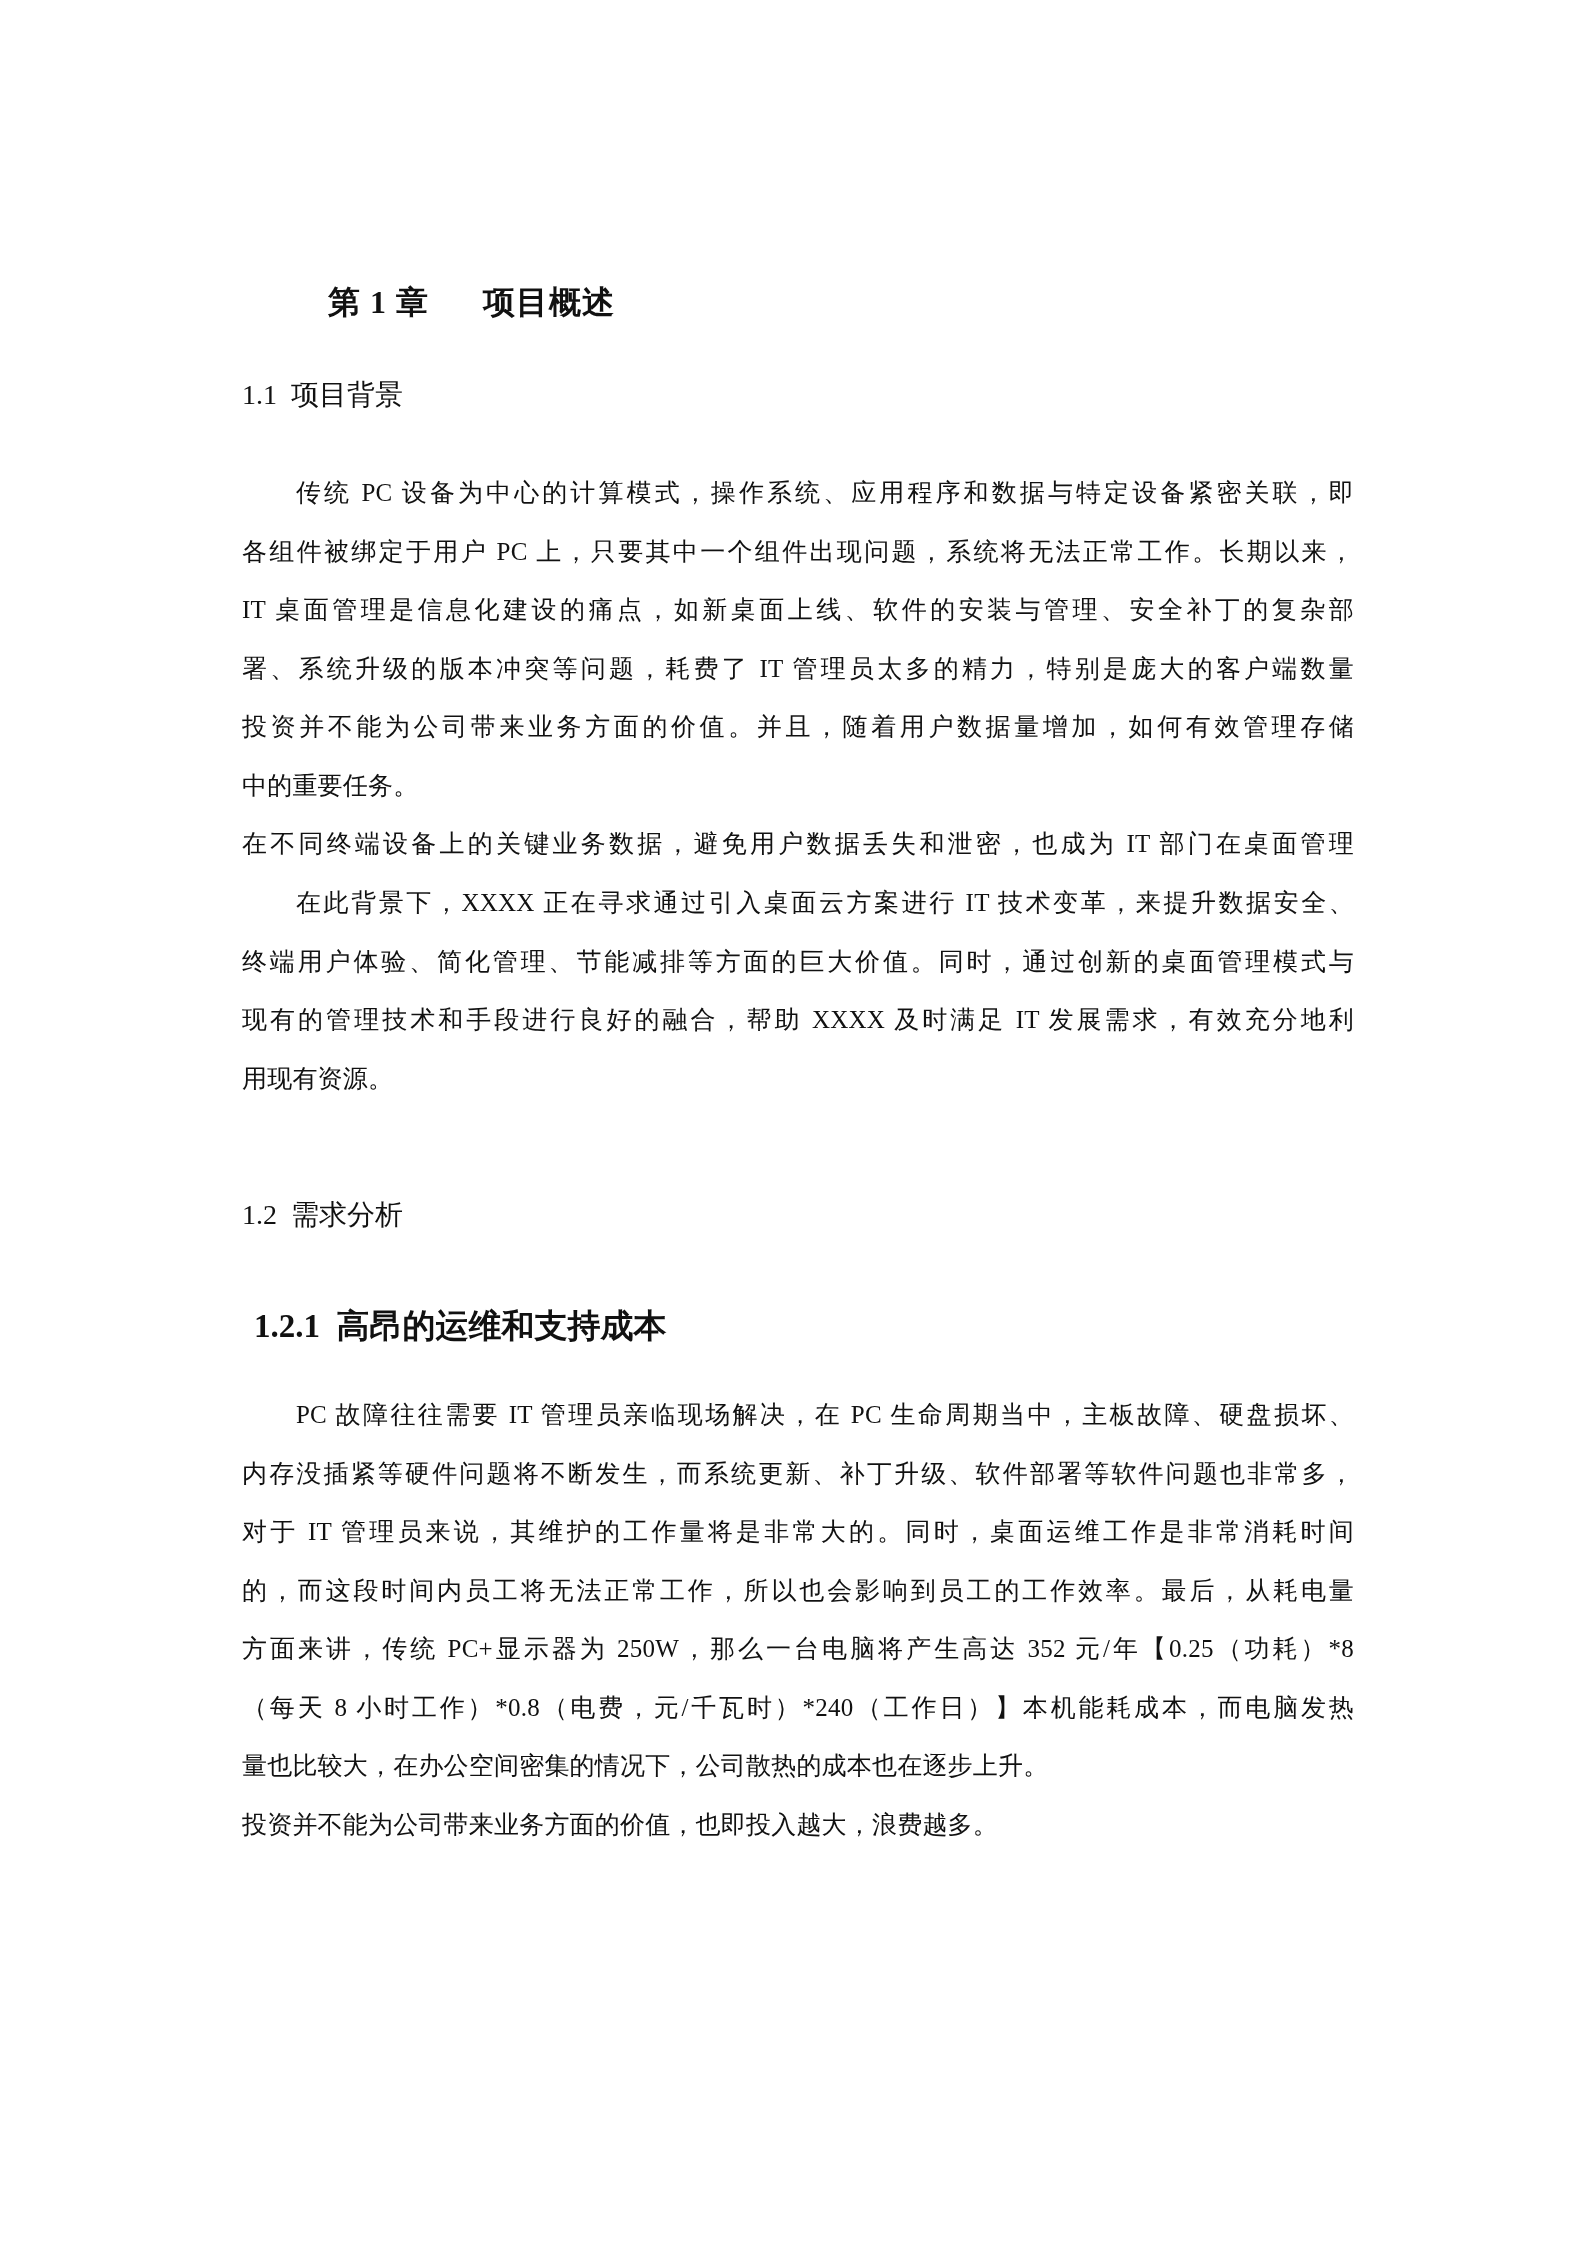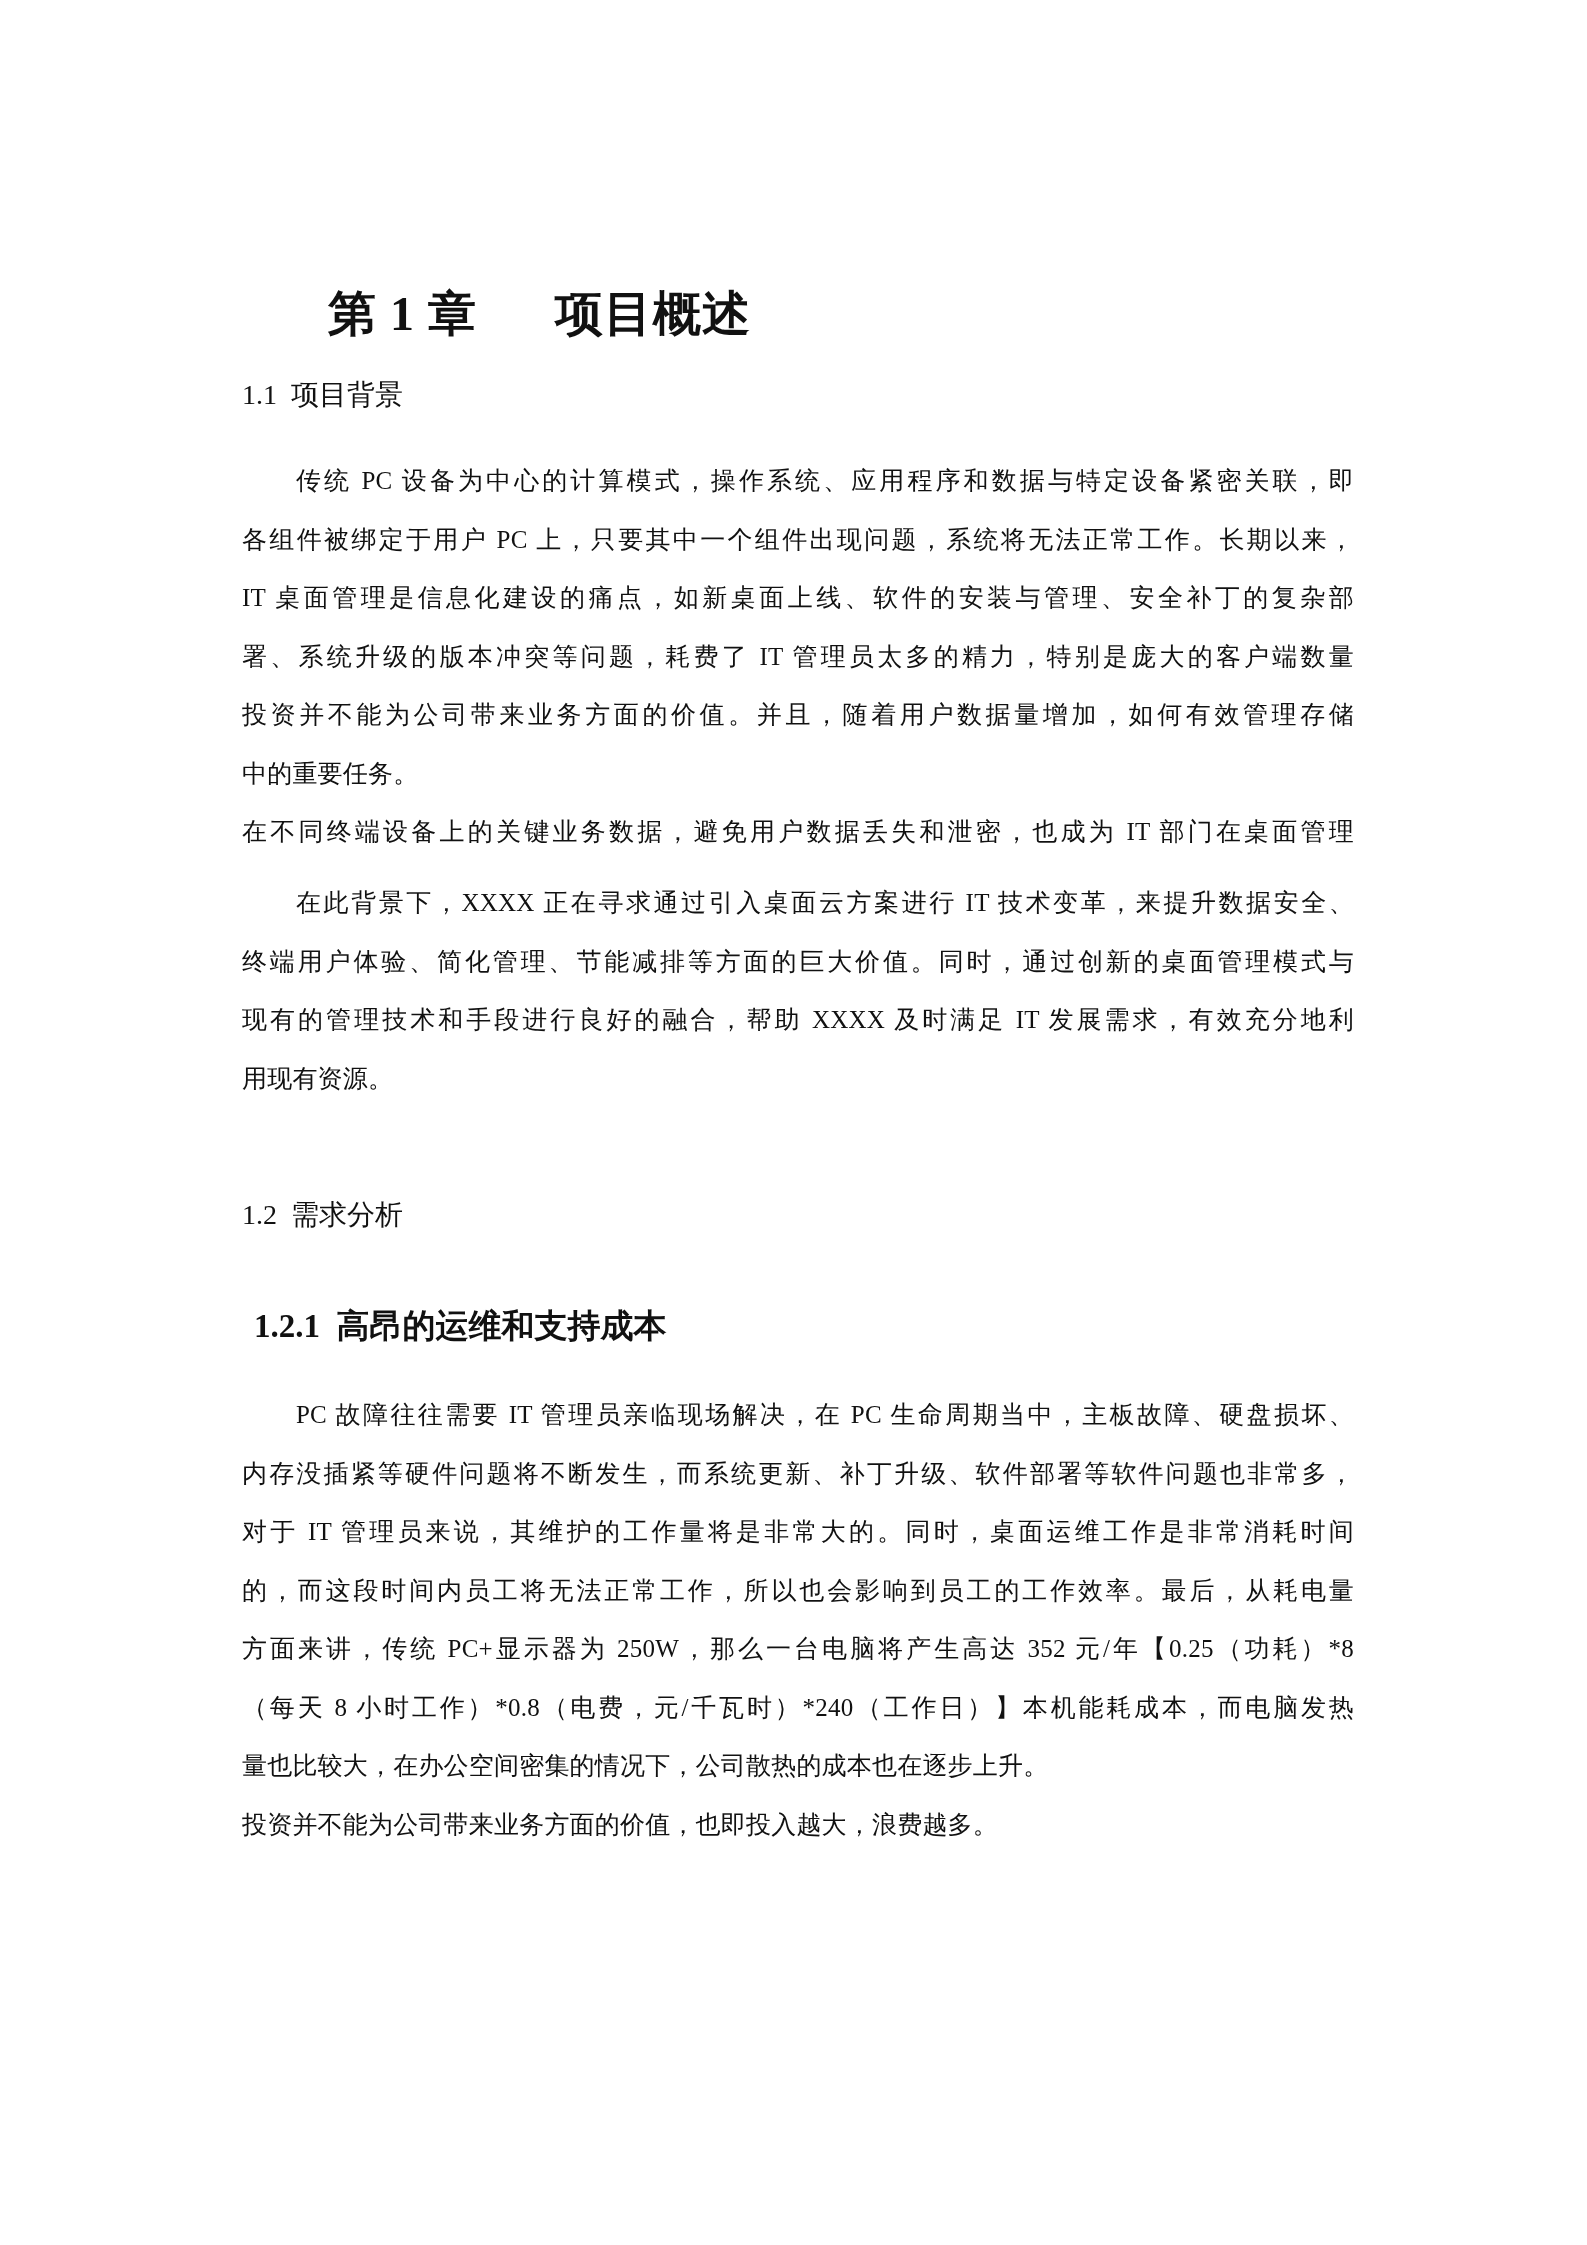--- a/index.html
+++ b/index.html
@@ -1,38 +1,38 @@
 <!DOCTYPE html>
 <html><head>
 <meta charset="utf-8">
 <style>
   html, body { margin: 0; padding: 0; background: #ffffff; }
   body { width: 1587px; height: 2245px; position: relative; overflow: hidden;
          font-family: "Liberation Serif", "DejaVu Serif", serif; color: #111; }
   .page { position: absolute; left: 0; top: 0; width: 1587px; height: 2245px; }
-  .chapter-title { position: absolute; left: 328px; top: 284px; font-size: 48px;
+  .chapter-title { position: absolute; left: 328px; top: 272px; font-size: 32px;
                    font-weight: bold; letter-spacing: 1px; white-space: pre; line-height: 60px; }
   .h2 { position: absolute; left: 242px; font-size: 28px; font-weight: normal; white-space: pre; line-height: 50px; }
   .h3 { position: absolute; left: 242px; font-size: 33px; font-weight: bold; white-space: pre; line-height: 48px; }
   .para { position: absolute; left: 242px; width: 1112px; }
   .line { height: 58.5px; line-height: 58.5px; font-size: 25px; white-space: nowrap;
           text-align: justify; text-align-last: justify; letter-spacing: 0.2px; }
   .line.first { padding-left: 54px; }
   .line.last { text-align-last: left; }
 </style>
 </head>
 <body>
 
 <div class="page">
 
   <div class="chapter-title"><span>第 1 章</span>      <span>项目概述</span></div>
 
   <div class="h2" style="top:370px;"><span>1.1</span>  <span>项目背景</span></div>
 
-  <div class="para" style="top:452px;">
+  <div class="para" style="top:464px;">
     <div class="line first">传统 PC 设备为中心的计算模式，操作系统、应用程序和数据与特定设备紧密关联，即</div>
     <div class="line">各组件被绑定于用户 PC 上，只要其中一个组件出现问题，系统将无法正常工作。长期以来，</div>
     <div class="line">IT 桌面管理是信息化建设的痛点，如新桌面上线、软件的安装与管理、安全补丁的复杂部</div>
     <div class="line">署、系统升级的版本冲突等问题，耗费了 IT 管理员太多的精力，特别是庞大的客户端数量</div>
     <div class="line">投资并不能为公司带来业务方面的价值。并且，随着用户数据量增加，如何有效管理存储</div>
     <div class="line last">中的重要任务。</div>
     <div class="line">在不同终端设备上的关键业务数据，避免用户数据丢失和泄密，也成为 IT 部门在桌面管理</div>
   </div>
 
   <div class="para" style="top:874px;">

